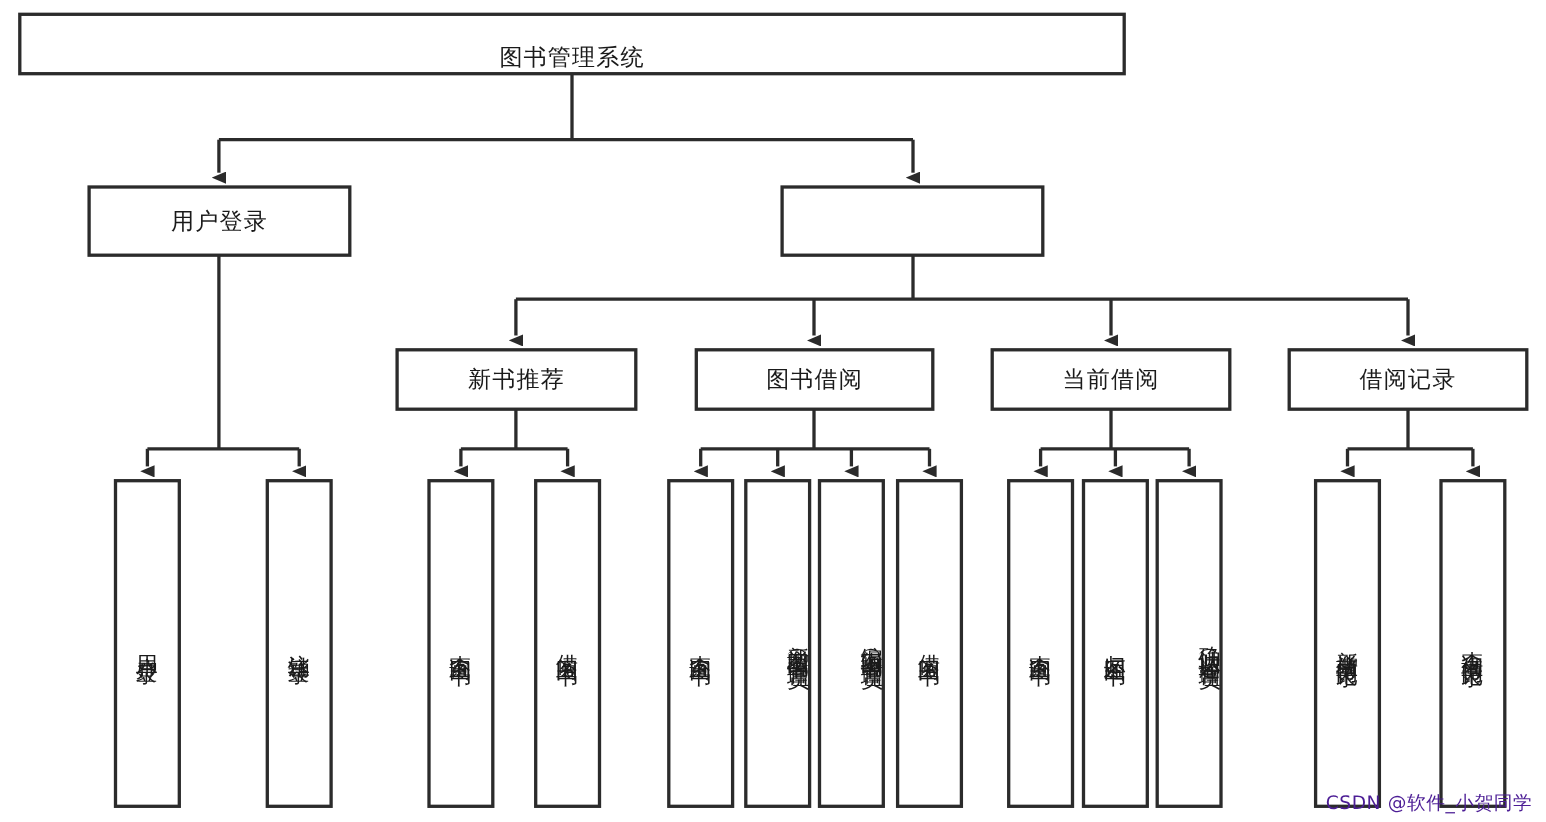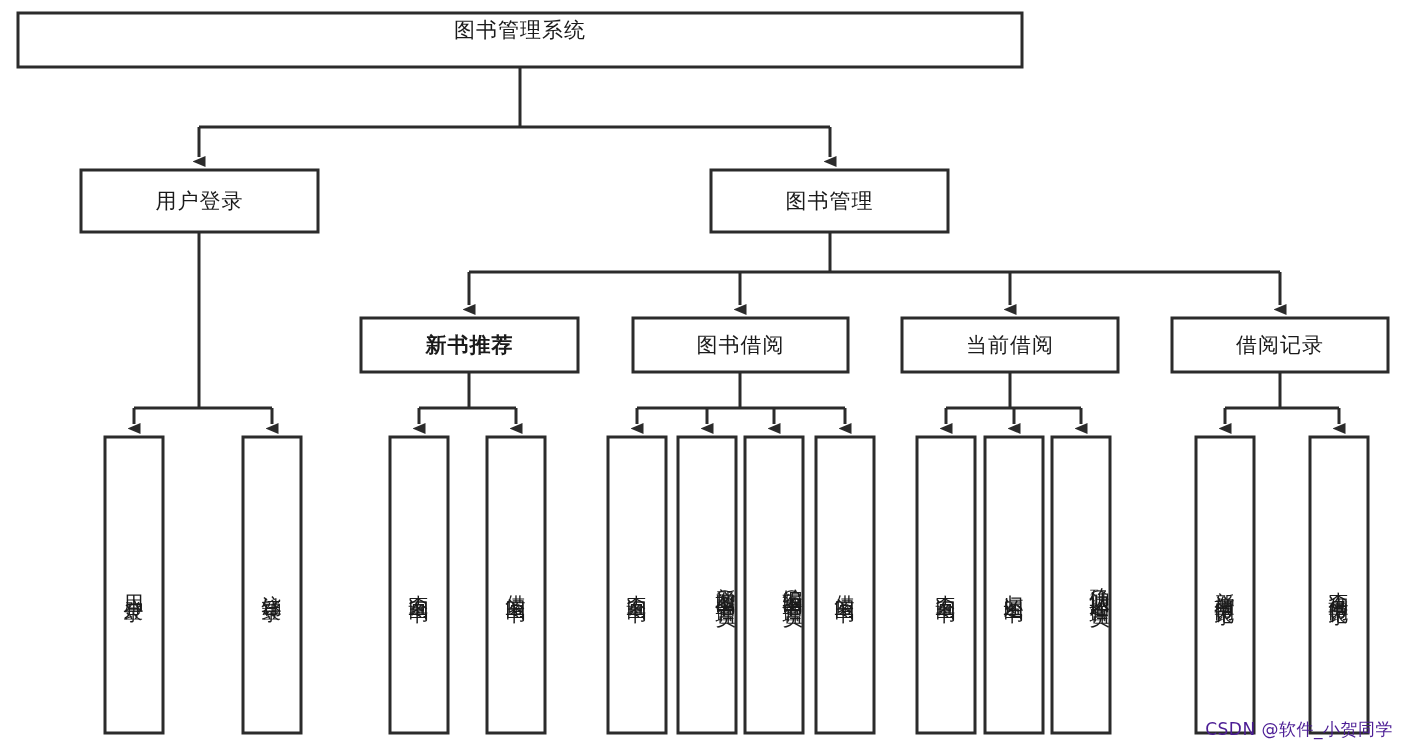--- a/index.html
+++ b/index.html
@@ -153,27 +153,26 @@
     <rect class="node-box-leaf" x="678" y="437" width="58" height="296"></rect>
     <rect class="node-box-leaf" x="745" y="437" width="58" height="296"></rect>
     <rect class="node-box-leaf" x="816" y="437" width="58" height="296"></rect>
     <rect class="node-box-leaf" x="917" y="437" width="58" height="296"></rect>
     <rect class="node-box-leaf" x="985" y="437" width="58" height="296"></rect>
     <rect class="node-box-leaf" x="1052" y="437" width="58" height="296"></rect>
     <rect class="node-box-leaf" x="1196" y="437" width="58" height="296"></rect>
     <rect class="node-box-leaf" x="1310" y="437" width="58" height="296"></rect>
   </svg>
 
-  <div class="node-label" style="left:18px; top:3px; width:1004px; height:54px;">图书管理系统</div>
+  <div class="node-label" style="left:18px; top:25px; width:1004px; height:54px;">图书管理系统</div>
 
   <div class="node-label" style="left:81px; top:170px; width:237px; height:62px;">用户登录</div>
 
-  <div class="node-label" style="left:711px; top:170px; width:237px; height:62px;">图书管理</div>
-
-  <div class="node-label" style="left:361px; top:318px; width:217px; height:54px;font-weight:bold;">新书推荐</div>
+
+  <div class="node-label" style="left:361px; top:318px; width:217px; height:54px;">新书推荐</div>
 
   <div class="node-label" style="left:633px; top:318px; width:215px; height:54px;border-radius:11px;">图书借阅</div>
 
   <div class="node-label" style="left:902px; top:318px; width:216px; height:54px;">当前借阅</div>
 
   <div class="node-label" style="left:1172px; top:318px; width:216px; height:54px;">借阅记录</div>
 
   <div class="node-label vertical" style="left:105px; top:437px; width:58px; height:296px;">用户登录</div>
 
   <div class="node-label vertical" style="left:243px; top:437px; width:58px; height:296px;">注销登录</div>

